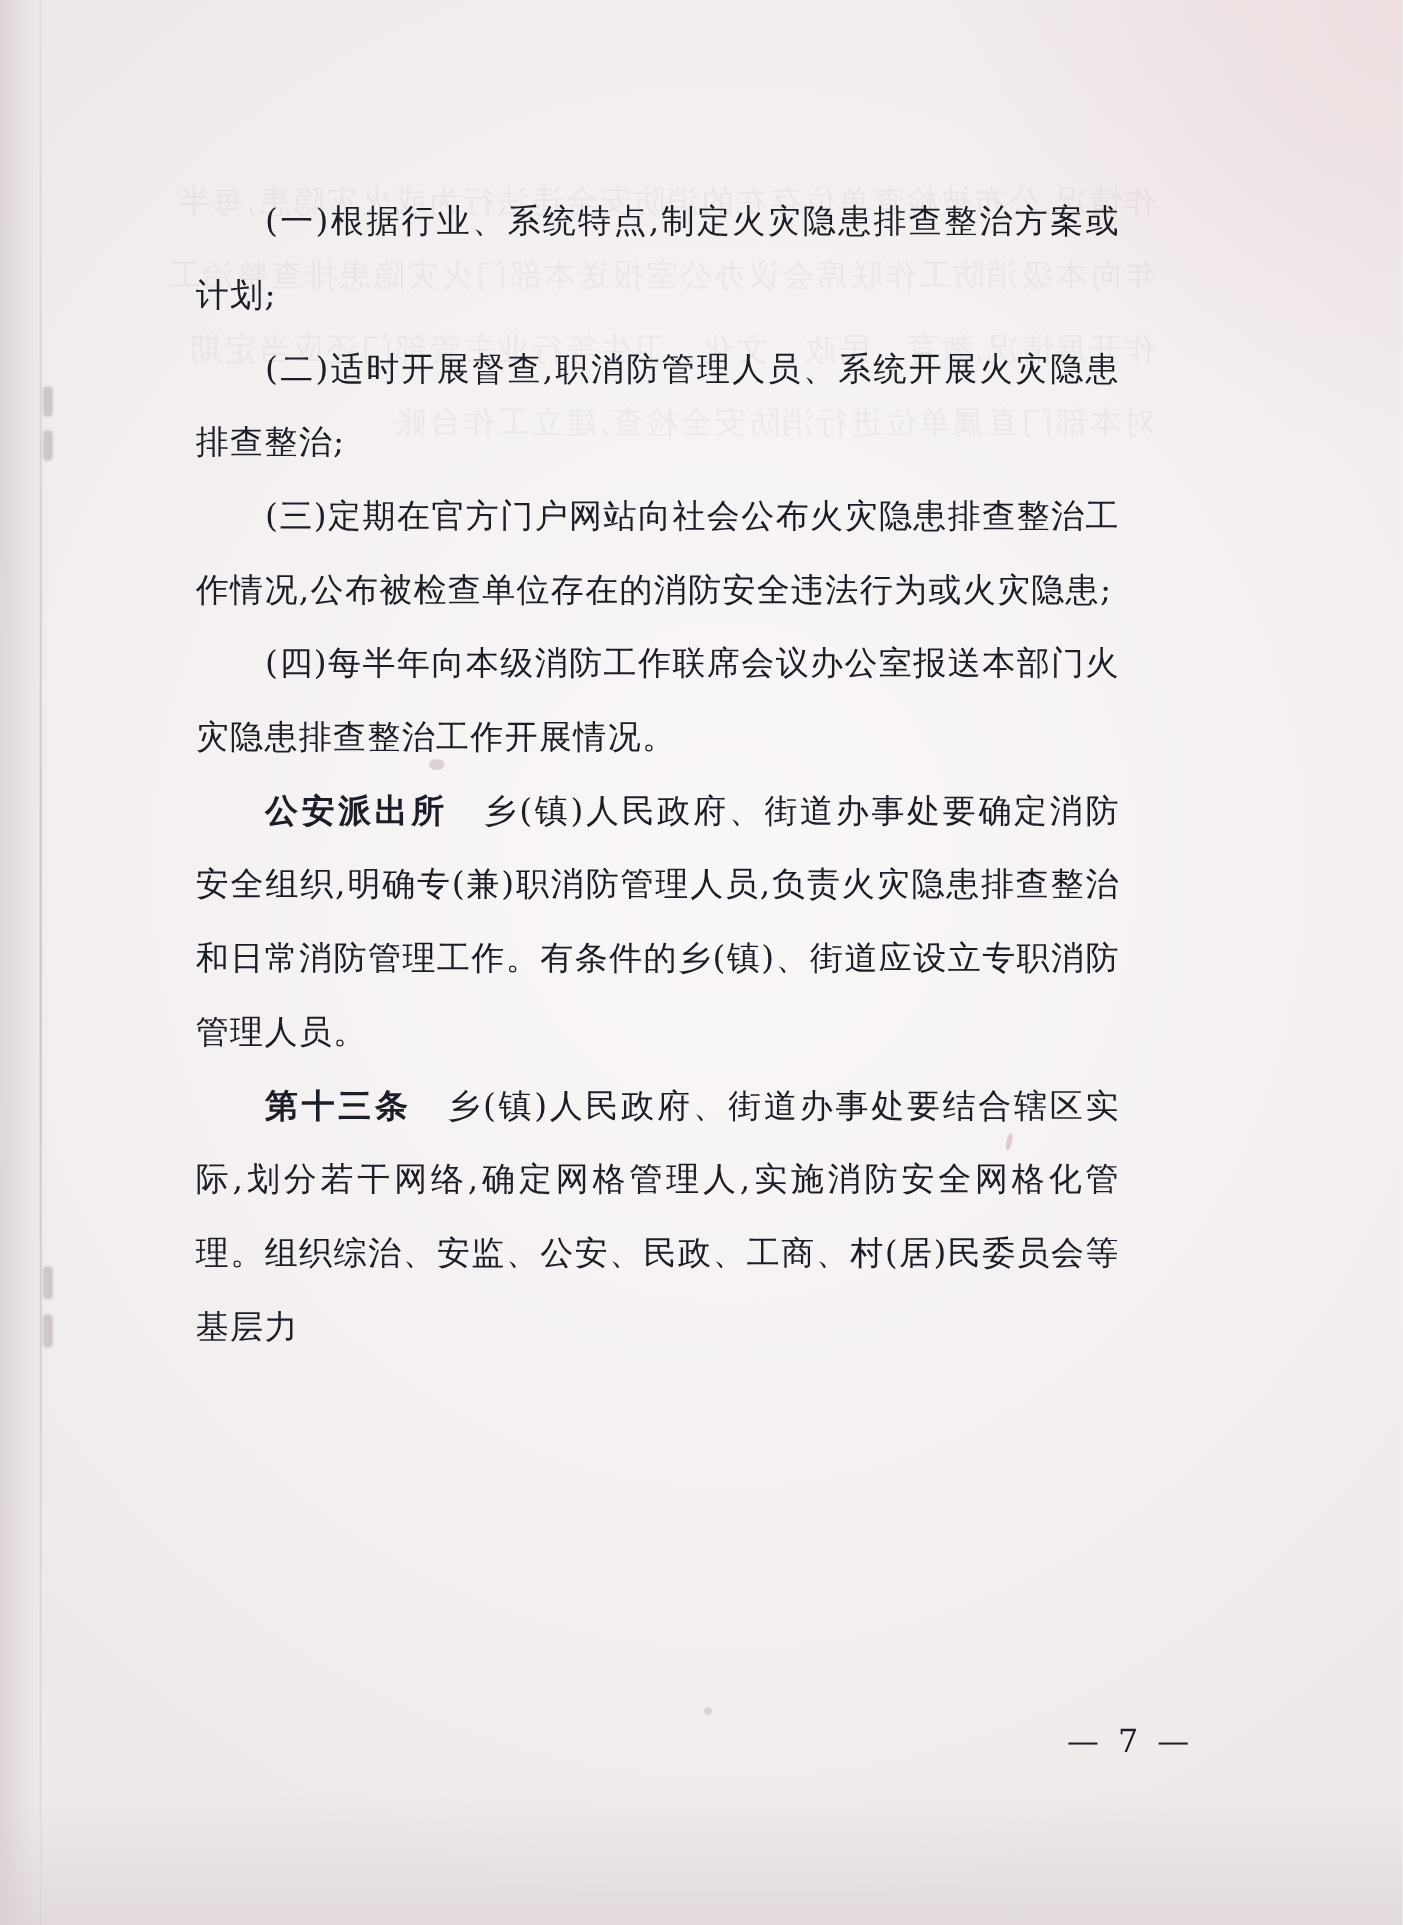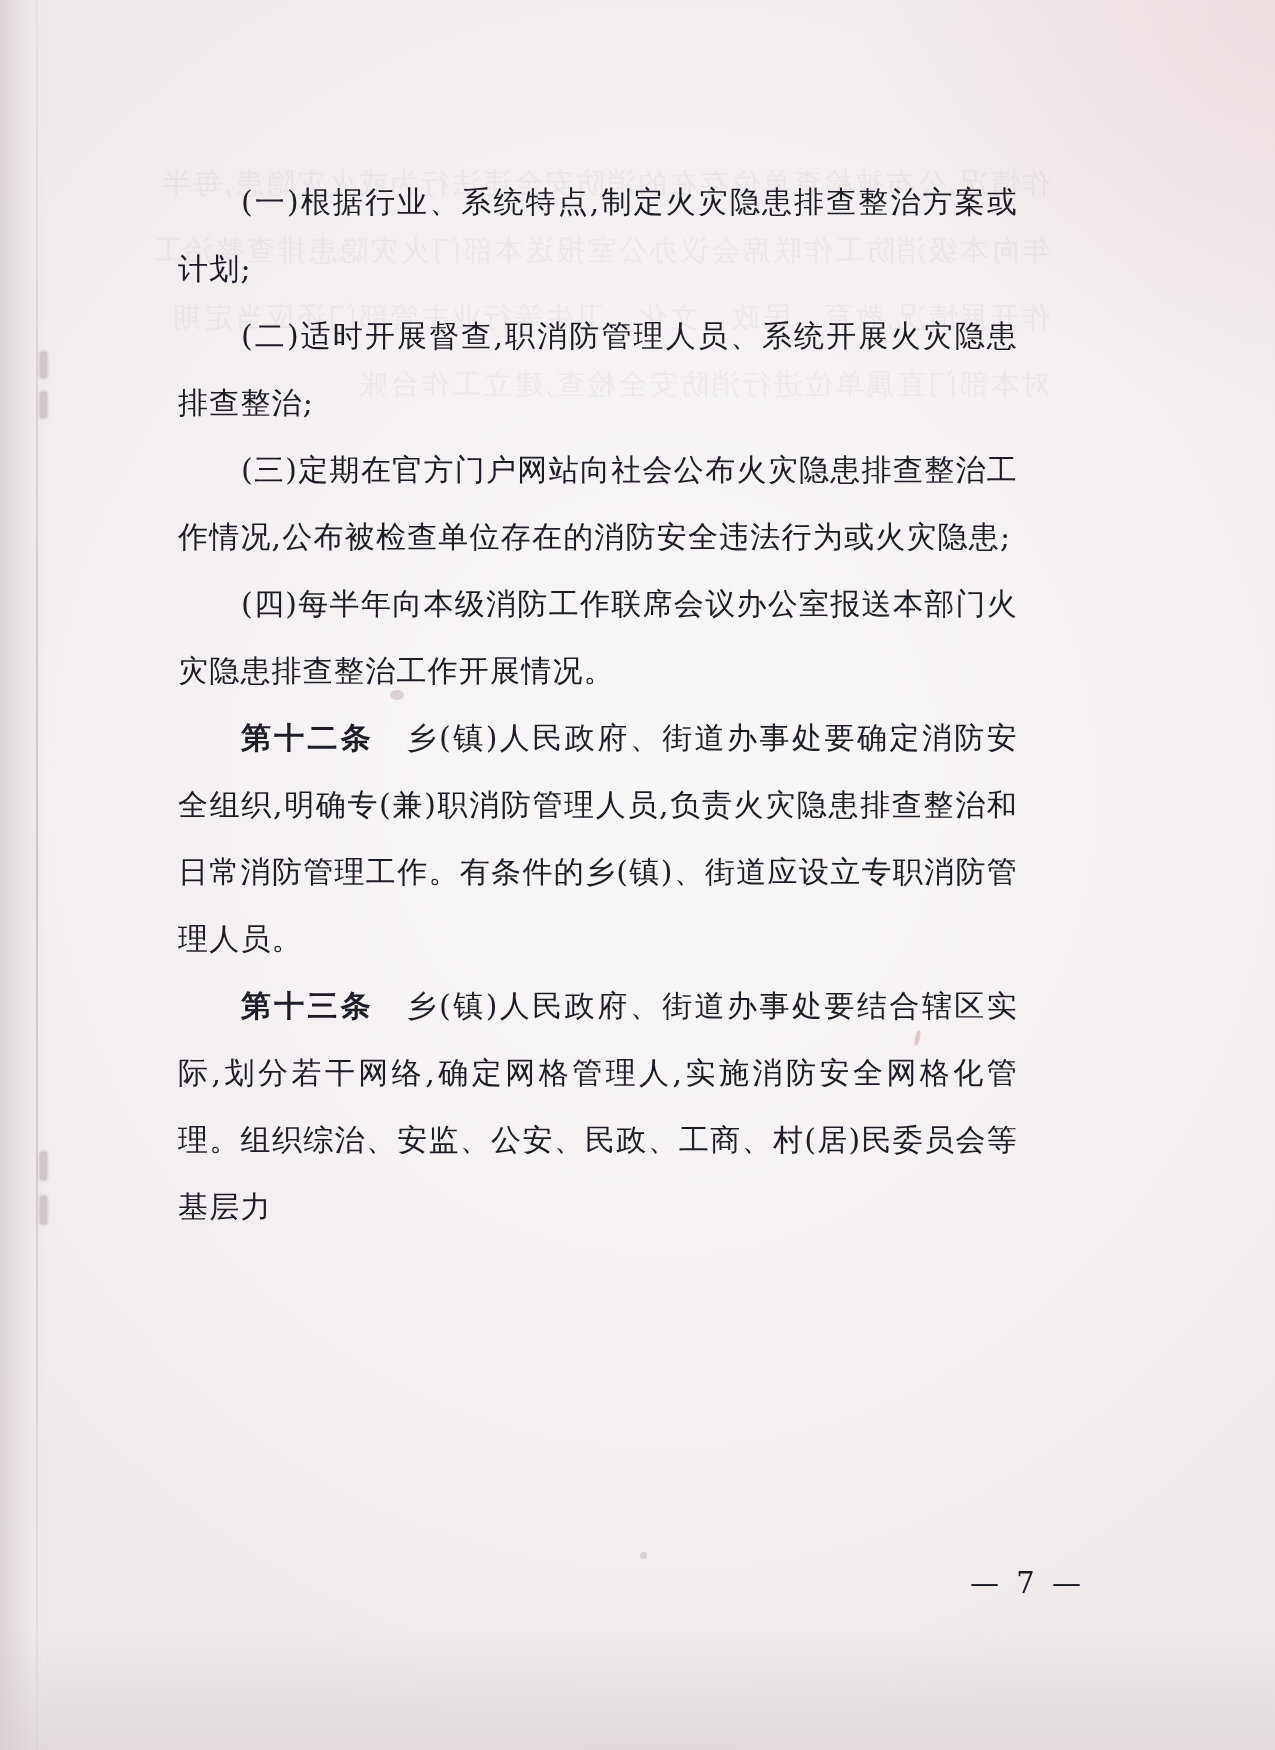--- a/index.html
+++ b/index.html
@@ -151,21 +151,21 @@
     <p class="para indent">(一)根据行业、系统特点,制定火灾隐患排查整治方案或计划;</p>
 
     <p class="para indent">(二)适时开展督查,职消防管理人员、系统开展火灾隐患排查整治;</p>
 
     <p class="para indent">(三)定期在官方门户网站向社会公布火灾隐患排查整治工作情况,公布被检查单位存在的消防安全违法行为或火灾隐患;</p>
 
     <p class="para indent">(四)每半年向本级消防工作联席会议办公室报送本部门火灾隐患排查整治工作开展情况。</p>
 
 
     <p class="para indent">
-      <span class="art-num">第十二条</span><span>　乡(镇)人民政府、街道办事处要确定消防安全组织,明确专(兼)职消防管理人员,负责火灾隐患排查整治和日常消防管理工作。有条件的乡(镇)、街道应设立专职消防管理人员。</span>
+      <span class="art-num">公安派出所</span><span>　乡(镇)人民政府、街道办事处要确定消防安全组织,明确专(兼)职消防管理人员,负责火灾隐患排查整治和日常消防管理工作。有条件的乡(镇)、街道应设立专职消防管理人员。</span>
     </p>
 
 
     <p class="para indent">
       <span class="art-num">第十三条</span><span>　乡(镇)人民政府、街道办事处要结合辖区实际,划分若干网络,确定网格管理人,实施消防安全网格化管理。组织综治、安监、公安、民政、工商、村(居)民委员会等基层力</span>
     </p>
 
   </div>
 
   <div class="blotch b1"></div>

